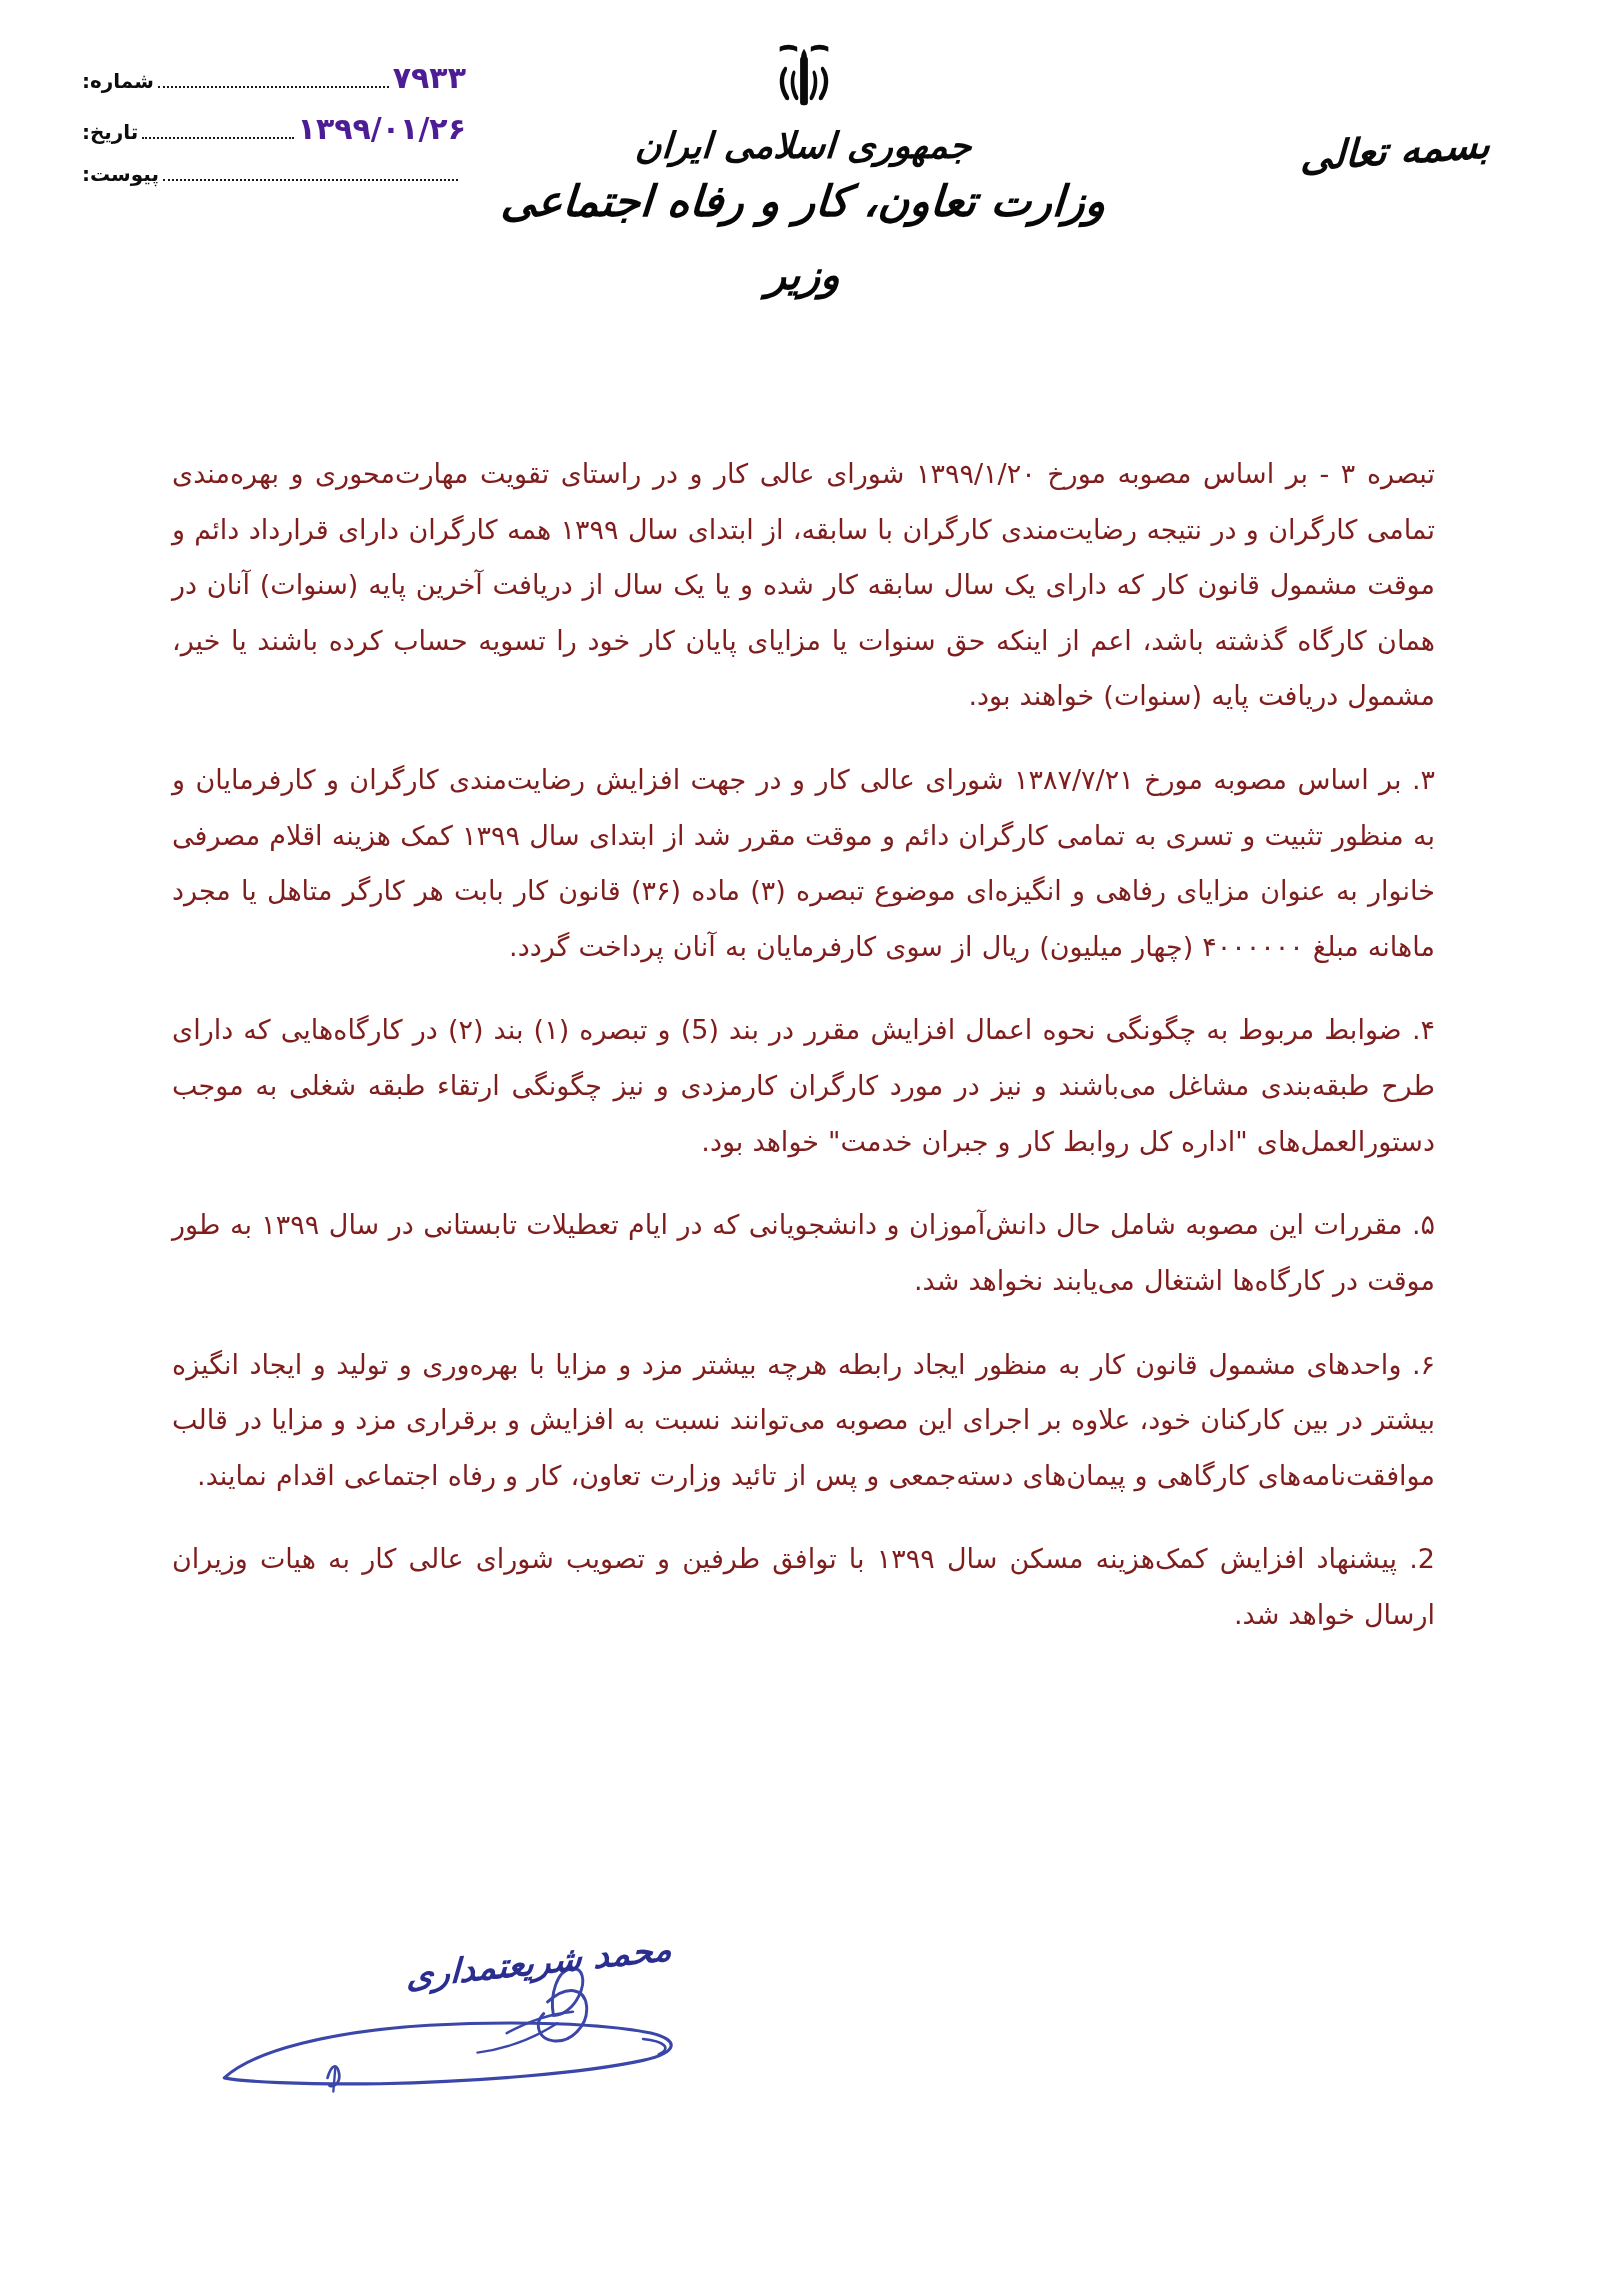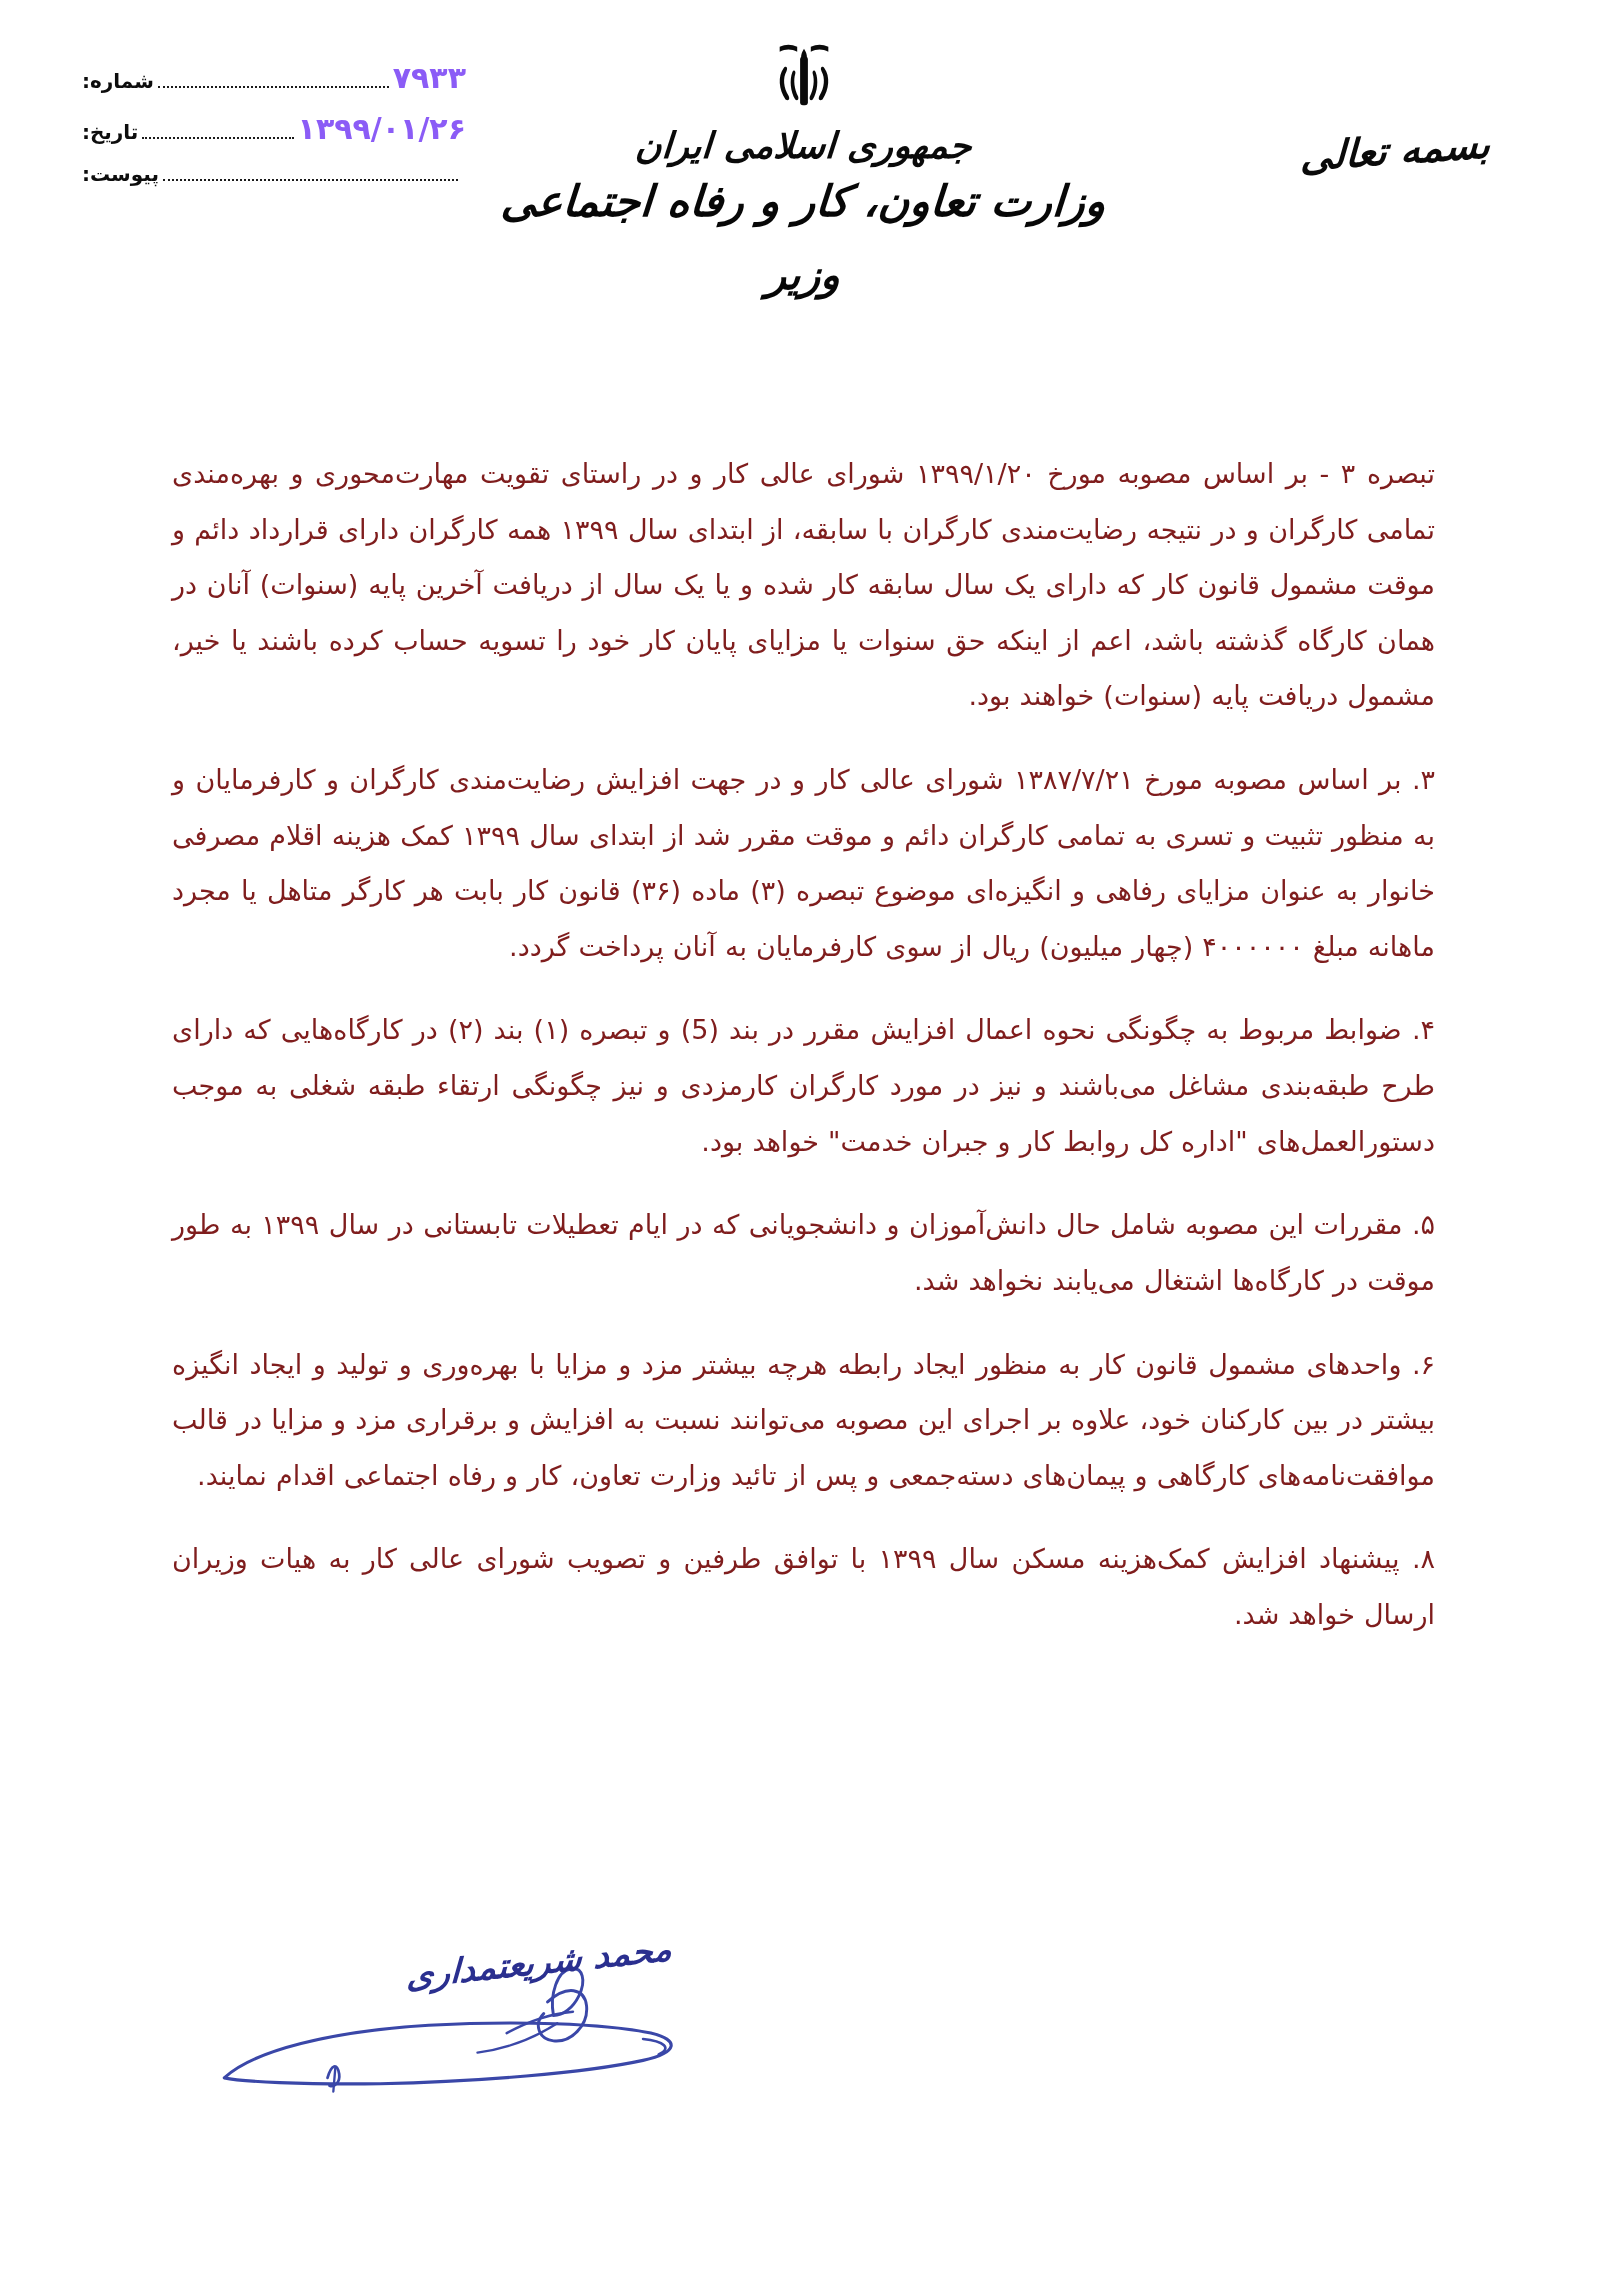--- a/index.html
+++ b/index.html
@@ -55,21 +55,21 @@
     flex: 1 1 auto;
     border-bottom: 2.9px dotted #1a1a1a;
     margin: 0 3.9px 7.8px 3.9px;
     min-width: 19.5px;
     height: 1px;
   }
   .meta-value {
     font-family: "DejaVu Sans", sans-serif;
     font-size: 30px;
     font-weight: bold;
-    color: #8b5cf6;
+    color: #4c1d95;
     flex: 0 0 auto;
     letter-spacing: 1px;
   }
   .meta-value.empty { min-width: 3.9px; }
 
   
   .center-head {
     position: absolute;
     top: 39px;
     left: 0;
@@ -222,21 +222,21 @@
     <div class="invocation">بسمه تعالی</div>
 
   </div>
 
   <div class="body-wrap">
     <p class="para">تبصره ۳ - بر اساس مصوبه مورخ ۱۳۹۹/۱/۲۰ شورای عالی کار و در راستای تقویت مهارت‌محوری و بهره‌مندی تمامی کارگران و در نتیجه رضایت‌مندی کارگران با سابقه، از ابتدای سال ۱۳۹۹ همه کارگران دارای قرارداد دائم و موقت مشمول قانون کار که دارای یک سال سابقه کار شده و یا یک سال از دریافت آخرین پایه (سنوات) آنان در همان کارگاه گذشته باشد، اعم از اینکه حق سنوات یا مزایای پایان کار خود را تسویه حساب کرده باشند یا خیر، مشمول دریافت پایه (سنوات) خواهند بود.</p>
     <p class="para">۳. بر اساس مصوبه مورخ ۱۳۸۷/۷/۲۱ شورای عالی کار و در جهت افزایش رضایت‌مندی کارگران و کارفرمایان و به منظور تثبیت و تسری به تمامی کارگران دائم و موقت مقرر شد از ابتدای سال ۱۳۹۹ کمک هزینه اقلام مصرفی خانوار به عنوان مزایای رفاهی و انگیزه‌ای موضوع تبصره (۳) ماده (۳۶) قانون کار بابت هر کارگر متاهل یا مجرد ماهانه مبلغ ۴۰۰۰۰۰۰ (چهار میلیون) ریال از سوی کارفرمایان به آنان پرداخت گردد.</p>
     <p class="para">۴. ضوابط مربوط به چگونگی نحوه اعمال افزایش مقرر در بند (5) و تبصره (۱) بند (۲) در کارگاه‌هایی که دارای طرح طبقه‌بندی مشاغل می‌باشند و نیز در مورد کارگران کارمزدی و نیز چگونگی ارتقاء طبقه شغلی به موجب دستورالعمل‌های "اداره کل روابط کار و جبران خدمت" خواهد بود.</p>
     <p class="para">۵. مقررات این مصوبه شامل حال دانش‌آموزان و دانشجویانی که در ایام تعطیلات تابستانی در سال ۱۳۹۹ به طور موقت در کارگاه‌ها اشتغال می‌یابند نخواهد شد.</p>
     <p class="para">۶. واحدهای مشمول قانون کار به منظور ایجاد رابطه هرچه بیشتر مزد و مزایا با بهره‌وری و تولید و ایجاد انگیزه بیشتر در بین کارکنان خود، علاوه بر اجرای این مصوبه می‌توانند نسبت به افزایش و برقراری مزد و مزایا در قالب موافقت‌نامه‌های کارگاهی و پیمان‌های دسته‌جمعی و پس از تائید وزارت تعاون، کار و رفاه اجتماعی اقدام نمایند.</p>
-    <p class="para">۸. پیشنهاد افزایش کمک‌هزینه مسکن سال ۱۳۹۹ با توافق طرفین و تصویب شورای عالی کار به هیات وزیران ارسال خواهد شد.</p>
+    <p class="para">2. پیشنهاد افزایش کمک‌هزینه مسکن سال ۱۳۹۹ با توافق طرفین و تصویب شورای عالی کار به هیات وزیران ارسال خواهد شد.</p>
   </div>
 
   <div class="signature-area">
     <svg class="sig-svg" viewBox="0 0 560 230" aria-hidden="true">
       <g fill="none" stroke="#3a47a8" stroke-linecap="round" stroke-linejoin="round">
 
         <path d="M40 196 C70 168 150 148 250 142 C340 137 430 140 478 150 C508 157 506 170 470 178 C410 191 300 200 200 202 C120 203 58 200 40 196 Z" stroke-width="3.2"></path>
 
         <path d="M372 118 C392 100 410 104 412 122 C414 142 396 160 378 158 C362 156 358 140 368 130" stroke-width="3"></path>
 

